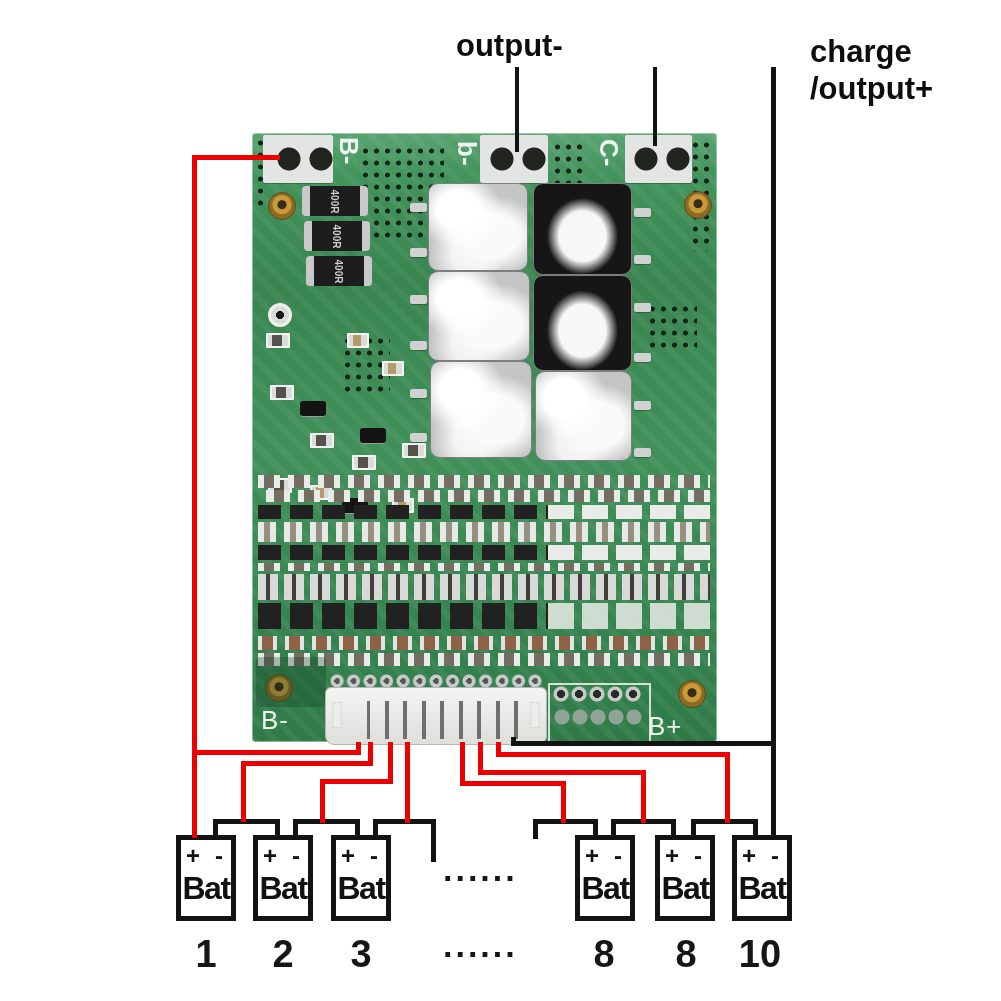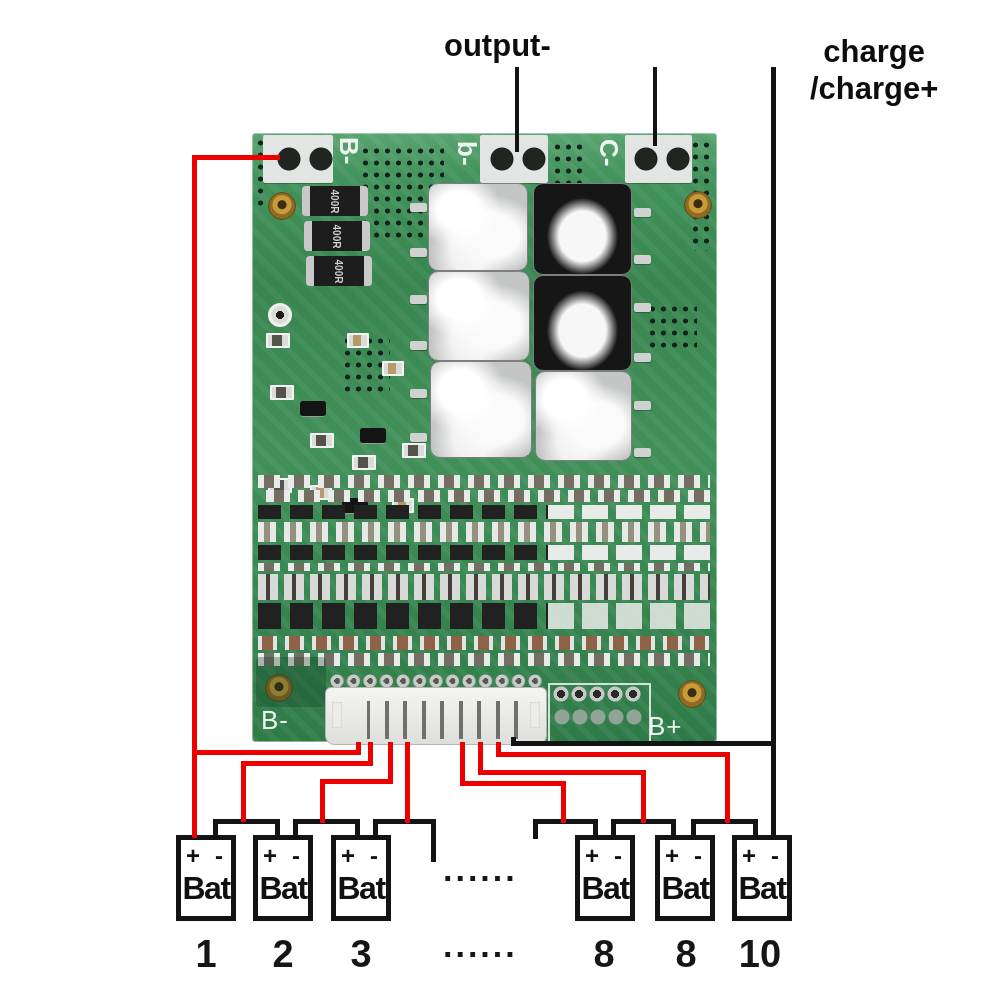--- a/index.html
+++ b/index.html
@@ -71,24 +71,24 @@
   .bat .blabel{position:absolute;left:0;right:0;top:30px;text-align:center;font-size:32px;font-weight:600;letter-spacing:-1.5px;color:#111;}
   .num{position:absolute;top:933px;width:60px;text-align:center;font-size:38px;font-weight:600;color:#161616;z-index:2;}
   .ell{position:absolute;font-size:34px;font-weight:900;letter-spacing:3px;color:#161616;line-height:1;z-index:2;}
   .z3{z-index:3;}
 </style>
 </head>
 <body>
 
 <div id="stage">
 
-  <div class="lbl" style="left:444px;top:28px;">output-</div>
-  <div class="lbl" style="left:810px;top:33px;line-height:37px;text-align:center;">
+  <div class="lbl" style="left:456px;top:28px;">output-</div>
+  <div class="lbl" style="left:810px;top:33px;line-height:37px;">
     <span style="display:block;">charge</span>
-    <span style="display:block;">/charge+</span>
+    <span style="display:block;">/output+</span>
   </div>
 
   <div id="board">
     <div class="tex"></div>
 
     <div class="pad" style="left:11px;top:2px;width:70px;background:
         radial-gradient(circle at 26px 24px,#20251f 0 11px,transparent 12px),
         radial-gradient(circle at 58px 24px,#20251f 0 11px,transparent 12px),#e3e5e4;"></div>
     <div class="pad" style="left:228px;top:2px;width:68px;background:
         radial-gradient(circle at 22px 24px,#20251f 0 11px,transparent 12px),

